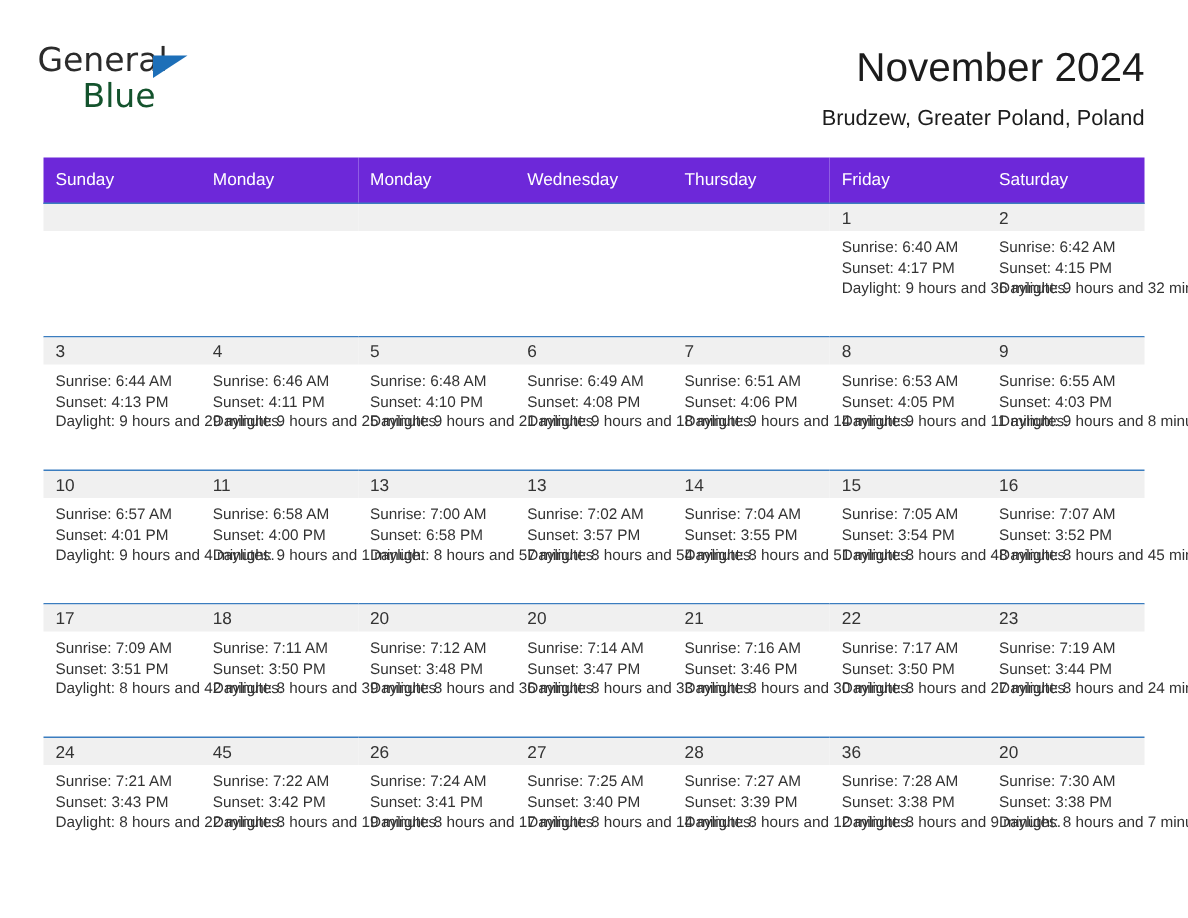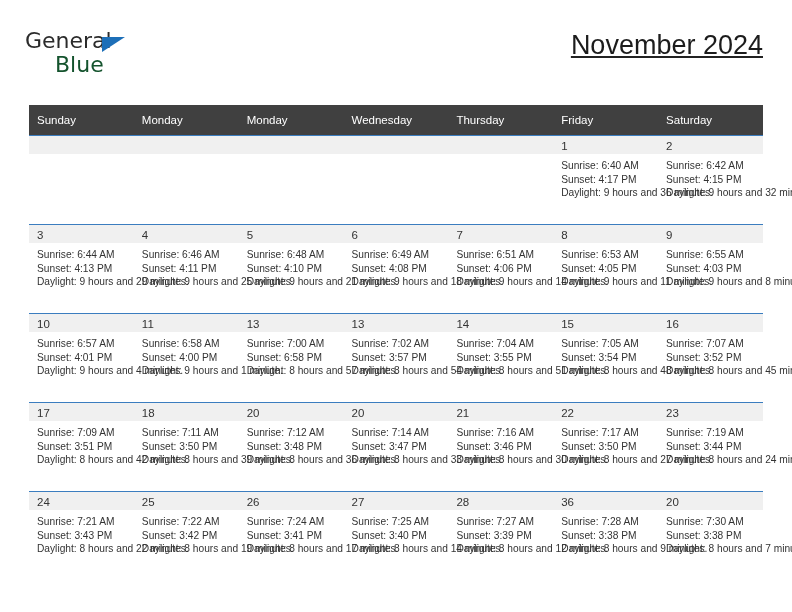--- a/index.html
+++ b/index.html
@@ -63,21 +63,20 @@
     font-size: 22px;
     color: #14532d;
     font-family: "DejaVu Sans", sans-serif;
     font-weight: 400;
   }
   .title-block {
     position: absolute;
     right: 0;
     top: 0;
     text-align: right;
-    text-decoration: underline;
   }
   .cal-title {
     font-size: 27px;
     font-weight: 400;
     color: #1c1c1c;
     line-height: 34px;
     white-space: nowrap;
   }
   .cal-subtitle {
     margin-top: 8px;
@@ -91,21 +90,21 @@
   
   .calendar {
     position: absolute;
     left: 29px;
     top: 105px;
     width: 734px;
     border-collapse: collapse;
     table-layout: fixed;
   }
   .calendar th {
-    background: #404040;
+    background: #6d28d9;
     color: #ffffff;
     font-size: 11.5px;
     font-weight: 400;
     text-align: left;
     padding: 6px 0 6px 8px;
     height: 18px;
     border: none;
   }
   .calendar td {
     vertical-align: top;
@@ -157,20 +156,21 @@
   <div class="top-header">
 
     <div class="logo">
       <span class="logo-general">General</span>
       <span class="logo-tri"></span>
       <span class="logo-blue">Blue</span>
     </div>
 
     <div class="title-block">
       <div class="cal-title">November 2024</div>
+      <div class="cal-subtitle">Brudzew, Greater Poland, Poland</div>
     </div>
 
   </div>
 
   <table class="calendar">
     <thead>
       <tr>
         <th>Sunday</th>
         <th>Monday</th>
         <th>Monday</th>
@@ -450,21 +450,21 @@
               <div class="day-band">24</div>
               <div class="cell-body">
                 <div>Sunrise: 7:21 AM</div>
                 <div>Sunset: 3:43 PM</div>
                 <div class="daylight-wrap">Daylight: 8 hours and 22 minutes.</div>
               </div>
             </div>
           </td>
           <td>
             <div class="cell-inner">
-              <div class="day-band">25</div>
+              <div class="day-band">45</div>
               <div class="cell-body">
                 <div>Sunrise: 7:22 AM</div>
                 <div>Sunset: 3:42 PM</div>
                 <div class="daylight-wrap">Daylight: 8 hours and 19 minutes.</div>
               </div>
             </div>
           </td>
           <td>
             <div class="cell-inner">
               <div class="day-band">26</div>

